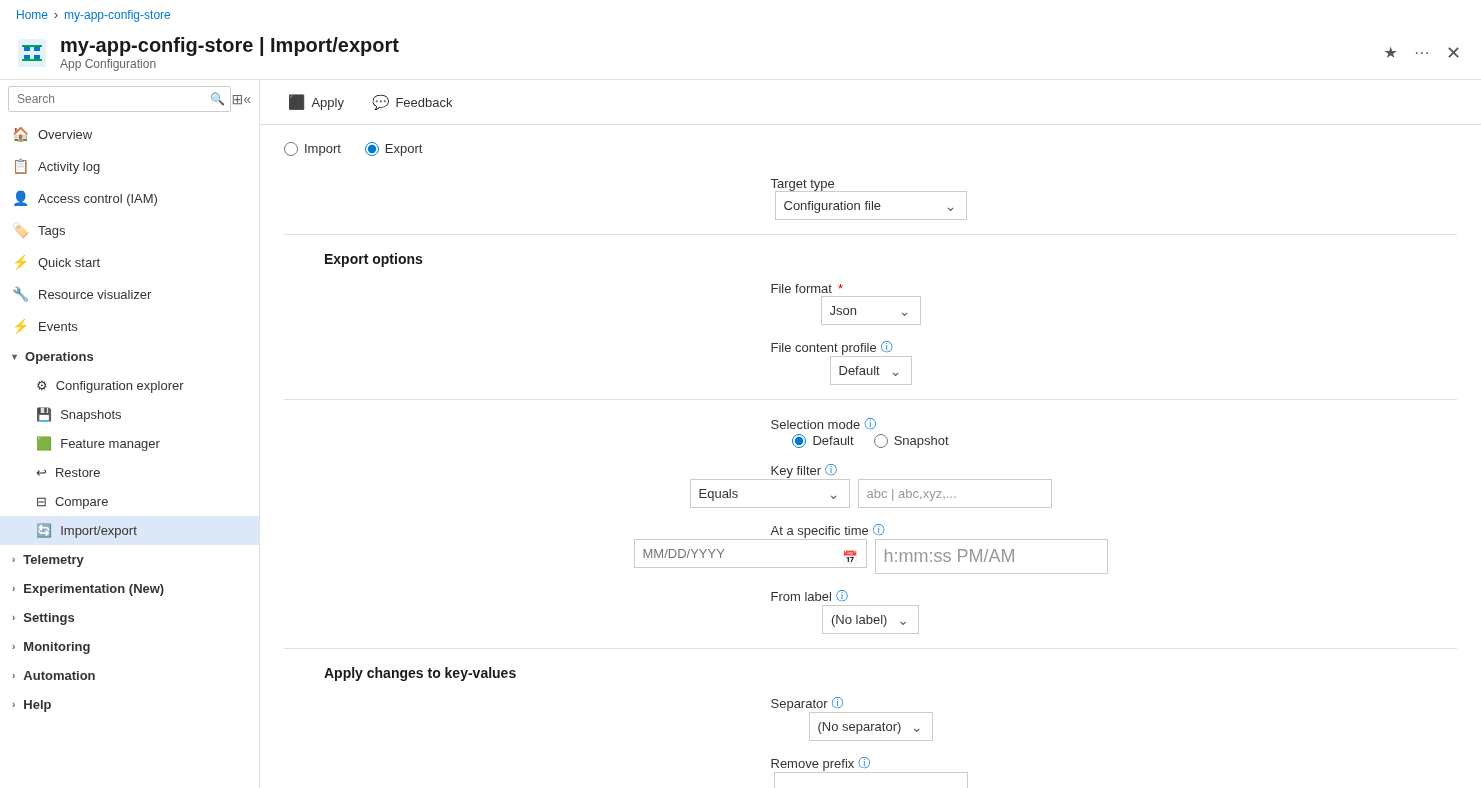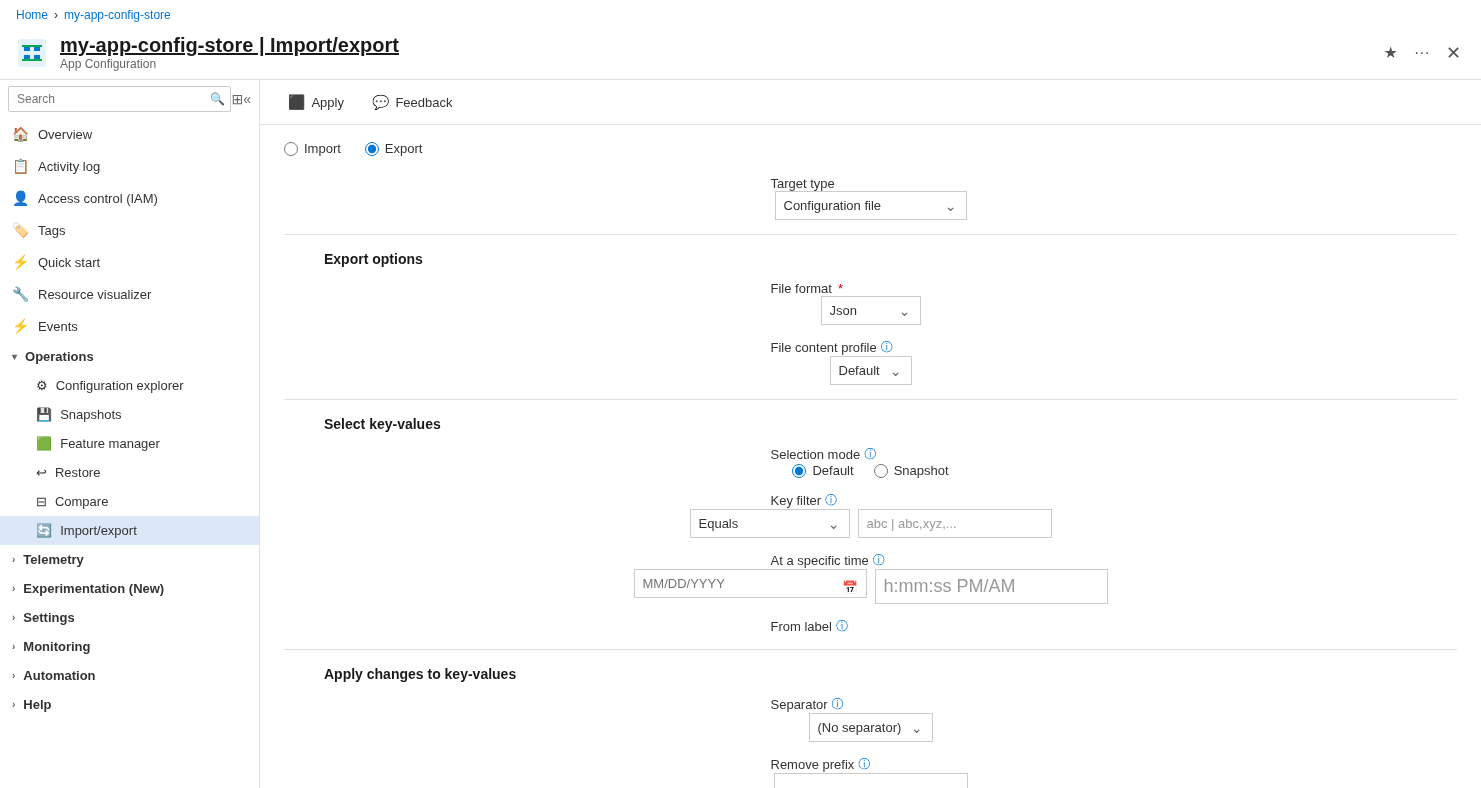--- a/index.html
+++ b/index.html
@@ -8,21 +8,21 @@
     
     .breadcrumb { padding: 8px 16px; font-size: 12px; color: #0078d4; display: flex; align-items: flex-end; gap: 6px; }
     .breadcrumb span { color: #333; }
     .breadcrumb a { color: #0078d4; text-decoration: none; }
 
     
     .page-header { display: flex; align-items: center; padding: 4px 16px 8px 16px; gap: 12px; border-bottom: 1px solid #e0e0e0; }
     .header-icon { width: 32px; height: 32px; display: flex; align-items: center; justify-content: center; }
     .header-icon svg { width: 28px; height: 28px; }
     .header-title-area { flex: 1; }
-    .header-title { font-size: 20px; font-weight: 600; color: #1a1a1a; text-decoration: underline; }
+    .header-title { font-size: 20px; font-weight: 600; color: #1a1a1a; }
     .header-subtitle { font-size: 12px; color: #666; }
     .header-actions { display: flex; align-items: center; gap: 8px; }
     .icon-btn { background: none; border: none; cursor: pointer; color: #555; font-size: 16px; padding: 4px; }
     .close-btn { font-size: 18px; }
 
     
     .main-container { display: flex; flex: 1; overflow: hidden; }
 
     
     .sidebar { width: 260px; border-right: 1px solid #e0e0e0; overflow-y: auto; flex-shrink: 0; }
@@ -270,21 +270,20 @@
         <div class="form-control select-wrap">
           <select>
             <option>Default</option>
             <option>KVSet</option>
           </select>
         </div>
       </div>
 
       <hr class="divider">
 
-      <div class="section-title">Select key-values</div>
 
       <div class="form-row">
         <div class="form-label">
           <span>Selection mode</span>
           <span class="info-icon" title="Info">ⓘ</span>
         </div>
         <div class="form-control radio-group">
           <label class="radio-label">
             <input type="radio" name="selection-mode" value="default" checked="" style="">
             <span>Default</span>
@@ -327,20 +326,27 @@
             <input type="text" class="form-input" placeholder="h:mm:ss PM/AM" style="">
           </div>
         </div>
       </div>
 
       <div class="form-row">
         <div class="form-label">
           <span>From label</span>
           <span class="info-icon" title="Info">ⓘ</span>
         </div>
+        <div class="form-control select-wrap">
+          <select>
+            <option>(No label)</option>
+            <option>dev</option>
+            <option>prod</option>
+          </select>
+        </div>
       </div>
 
       <hr class="divider">
 
       <div class="section-title">Apply changes to key-values</div>
 
       <div class="form-row">
         <div class="form-label">
           <span>Separator</span>
           <span class="info-icon" title="Info">ⓘ</span>

